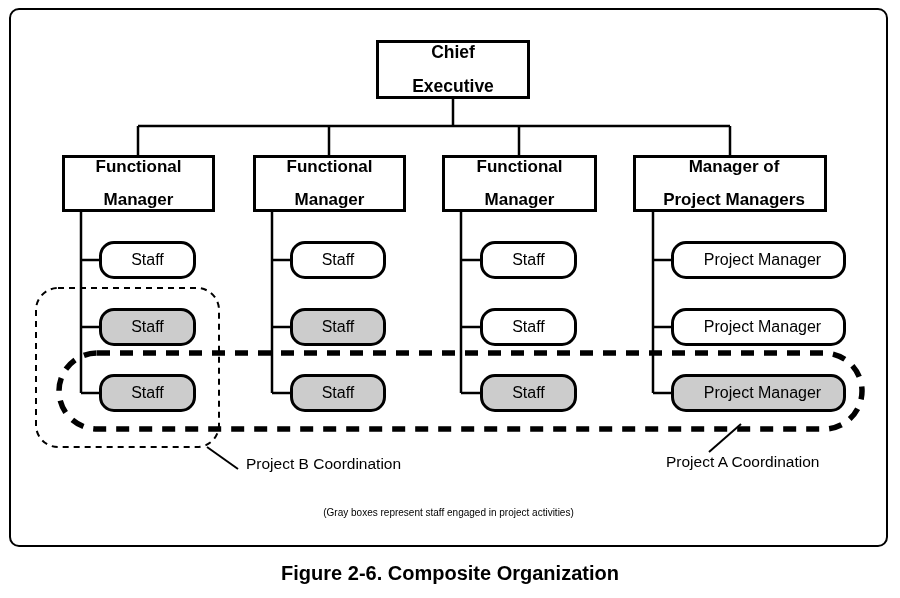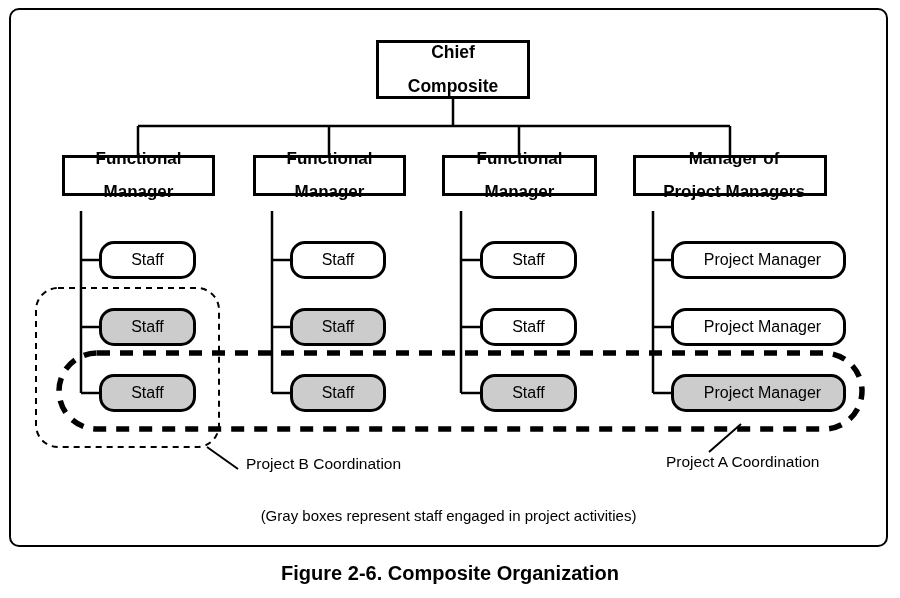--- a/index.html
+++ b/index.html
@@ -11,38 +11,38 @@
   html,body{width:900px;height:598px;background:#ffffff;
     font-family:"Liberation Sans","DejaVu Sans",sans-serif;color:#000;}
   .stage{position:relative;width:900px;height:598px;overflow:hidden;}
   .frame{position:absolute;left:9px;top:8px;width:879px;height:539px;
     border:2px solid var(--line);border-radius:10px;background:#fff;}
   svg.overlay{position:absolute;left:0;top:0;width:900px;height:598px;pointer-events:none;}
   .box{position:absolute;background:var(--white-fill);border:3px solid var(--line);
     display:flex;flex-direction:column;align-items:center;justify-content:center;
     text-align:center;line-height:1.22;gap:12px;}
   .box.gray{background:var(--gray-fill);}
-  .mgr{font-weight:bold;font-size:17px;top:155px;height:41px;}
+  .mgr{font-weight:bold;font-size:17px;top:155px;height:57px;}
   .ce{left:376px;top:40px;width:154px;height:59px;border-width:3.5px;
     font-weight:bold;font-size:17.5px;}
   .m1{left:62px;width:153px;}
   .m2{left:253px;width:153px;}
   .m3{left:442px;width:155px;}
   .m4{left:633px;width:194px;padding-left:8px;}
   .staff{height:38px;font-size:16px;font-weight:normal;border-radius:15px;}
   .c1{left:99px;width:97px;}
   .c2{left:290px;width:96px;}
   .c3{left:480px;width:97px;}
   .c4{left:671px;width:175px;padding-left:8px;}
   .r1{top:241px;} .r2{top:308px;} .r3{top:374px;}
   .ann{position:absolute;font-size:15.5px;white-space:nowrap;}
   .annB{left:246px;top:455px;}
   .annA{left:666px;top:453px;}
   .note{position:absolute;left:9px;top:507px;width:879px;text-align:center;
-    font-size:15px;}
+    font-size:10px;}
   .figcap{position:absolute;left:0;top:562px;width:900px;text-align:center;
     font-size:20px;font-weight:bold;}
 </style>
 </head>
 <body>
 
 <div class="stage">
 
   <div class="frame"></div>
 
@@ -78,21 +78,21 @@
     <rect x="36" y="288" width="183" height="159" rx="22" ry="22" fill="none" stroke="#000" stroke-width="2" stroke-dasharray="6 5"></rect>
 
     <rect x="59" y="353" width="803" height="76" rx="38" ry="38" fill="none" stroke="#000" stroke-width="5.5" stroke-dasharray="13 10"></rect>
 
     <path d="M207 447 L238 469" stroke="#000" stroke-width="2" fill="none"></path>
     <path d="M709 452 L741 424" stroke="#000" stroke-width="2" fill="none"></path>
   </svg>
 
   <div class="box ce">
     <span>Chief</span>
-    <span>Composite</span>
+    <span>Executive</span>
   </div>
 
   <div class="box mgr m1">
     <span>Functional</span>
     <span>Manager</span>
   </div>
   <div class="box mgr m2">
     <span>Functional</span>
     <span>Manager</span>
   </div>

